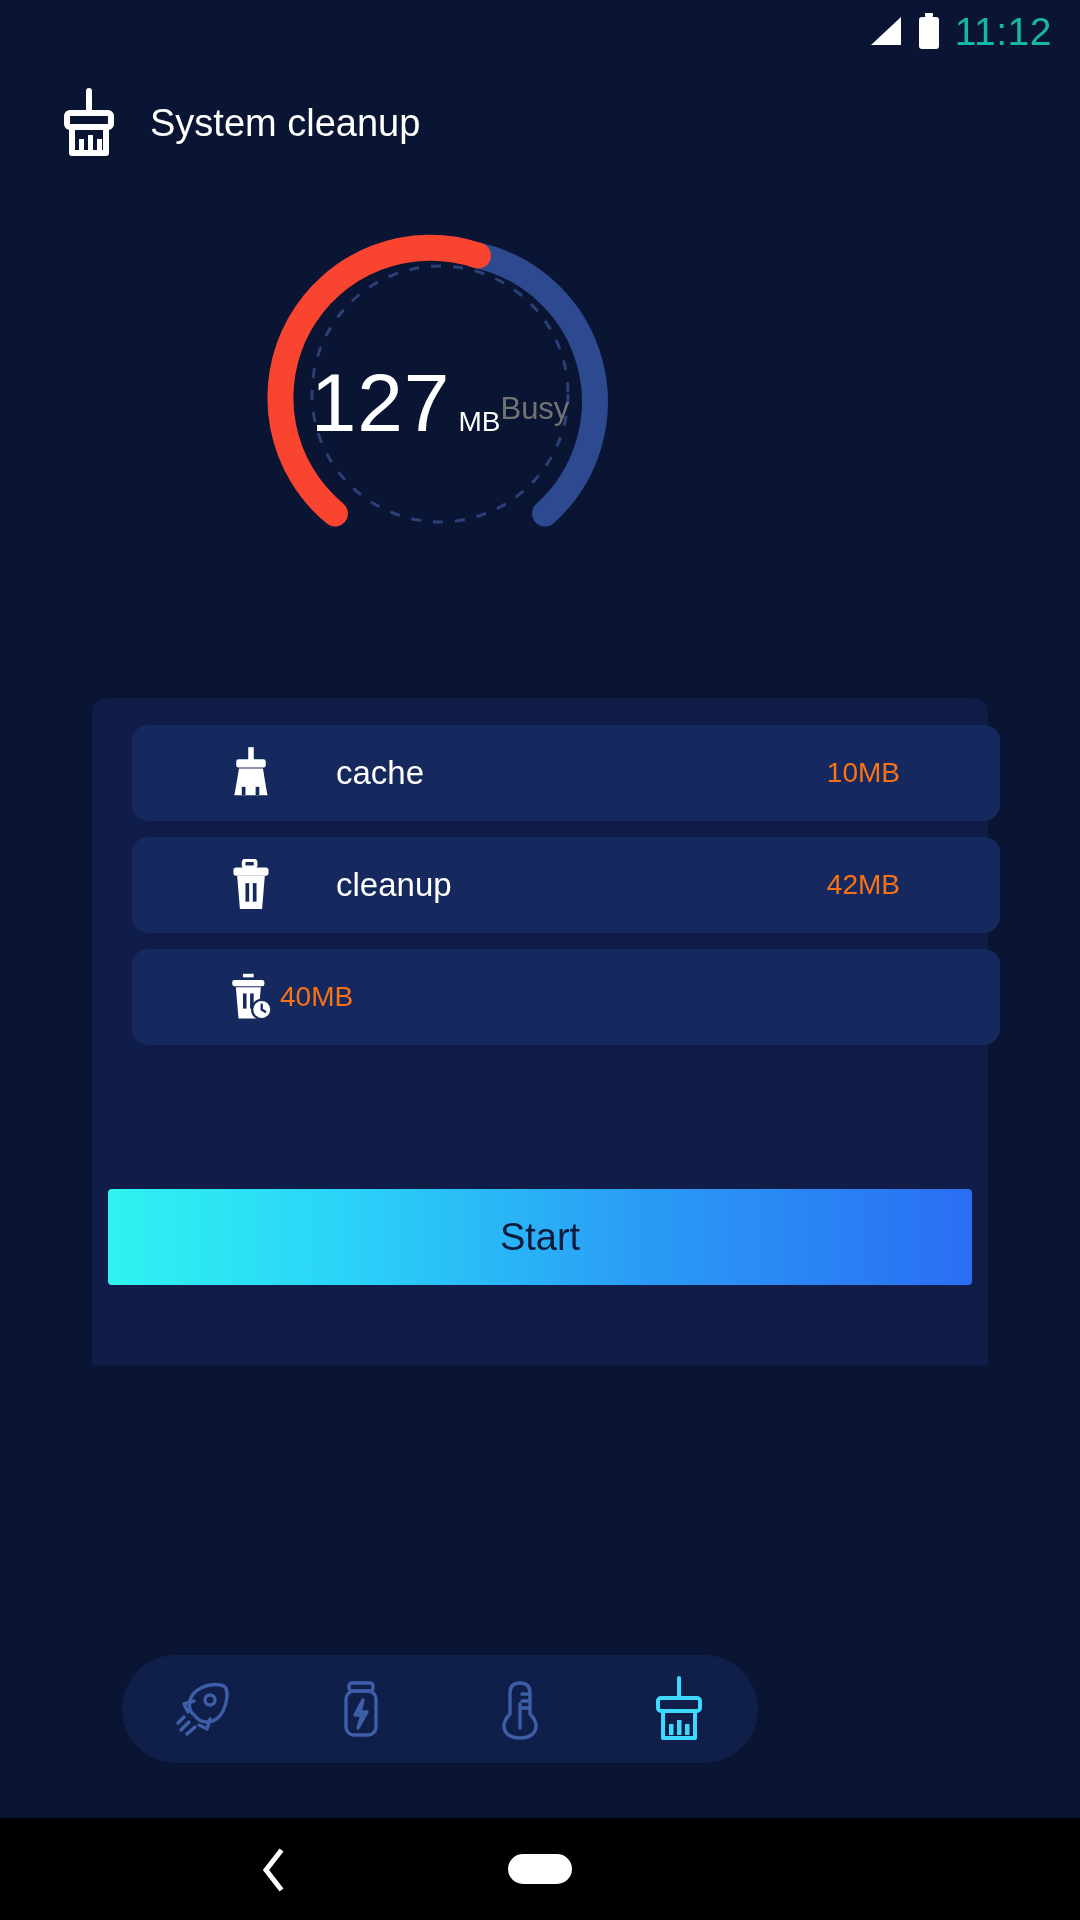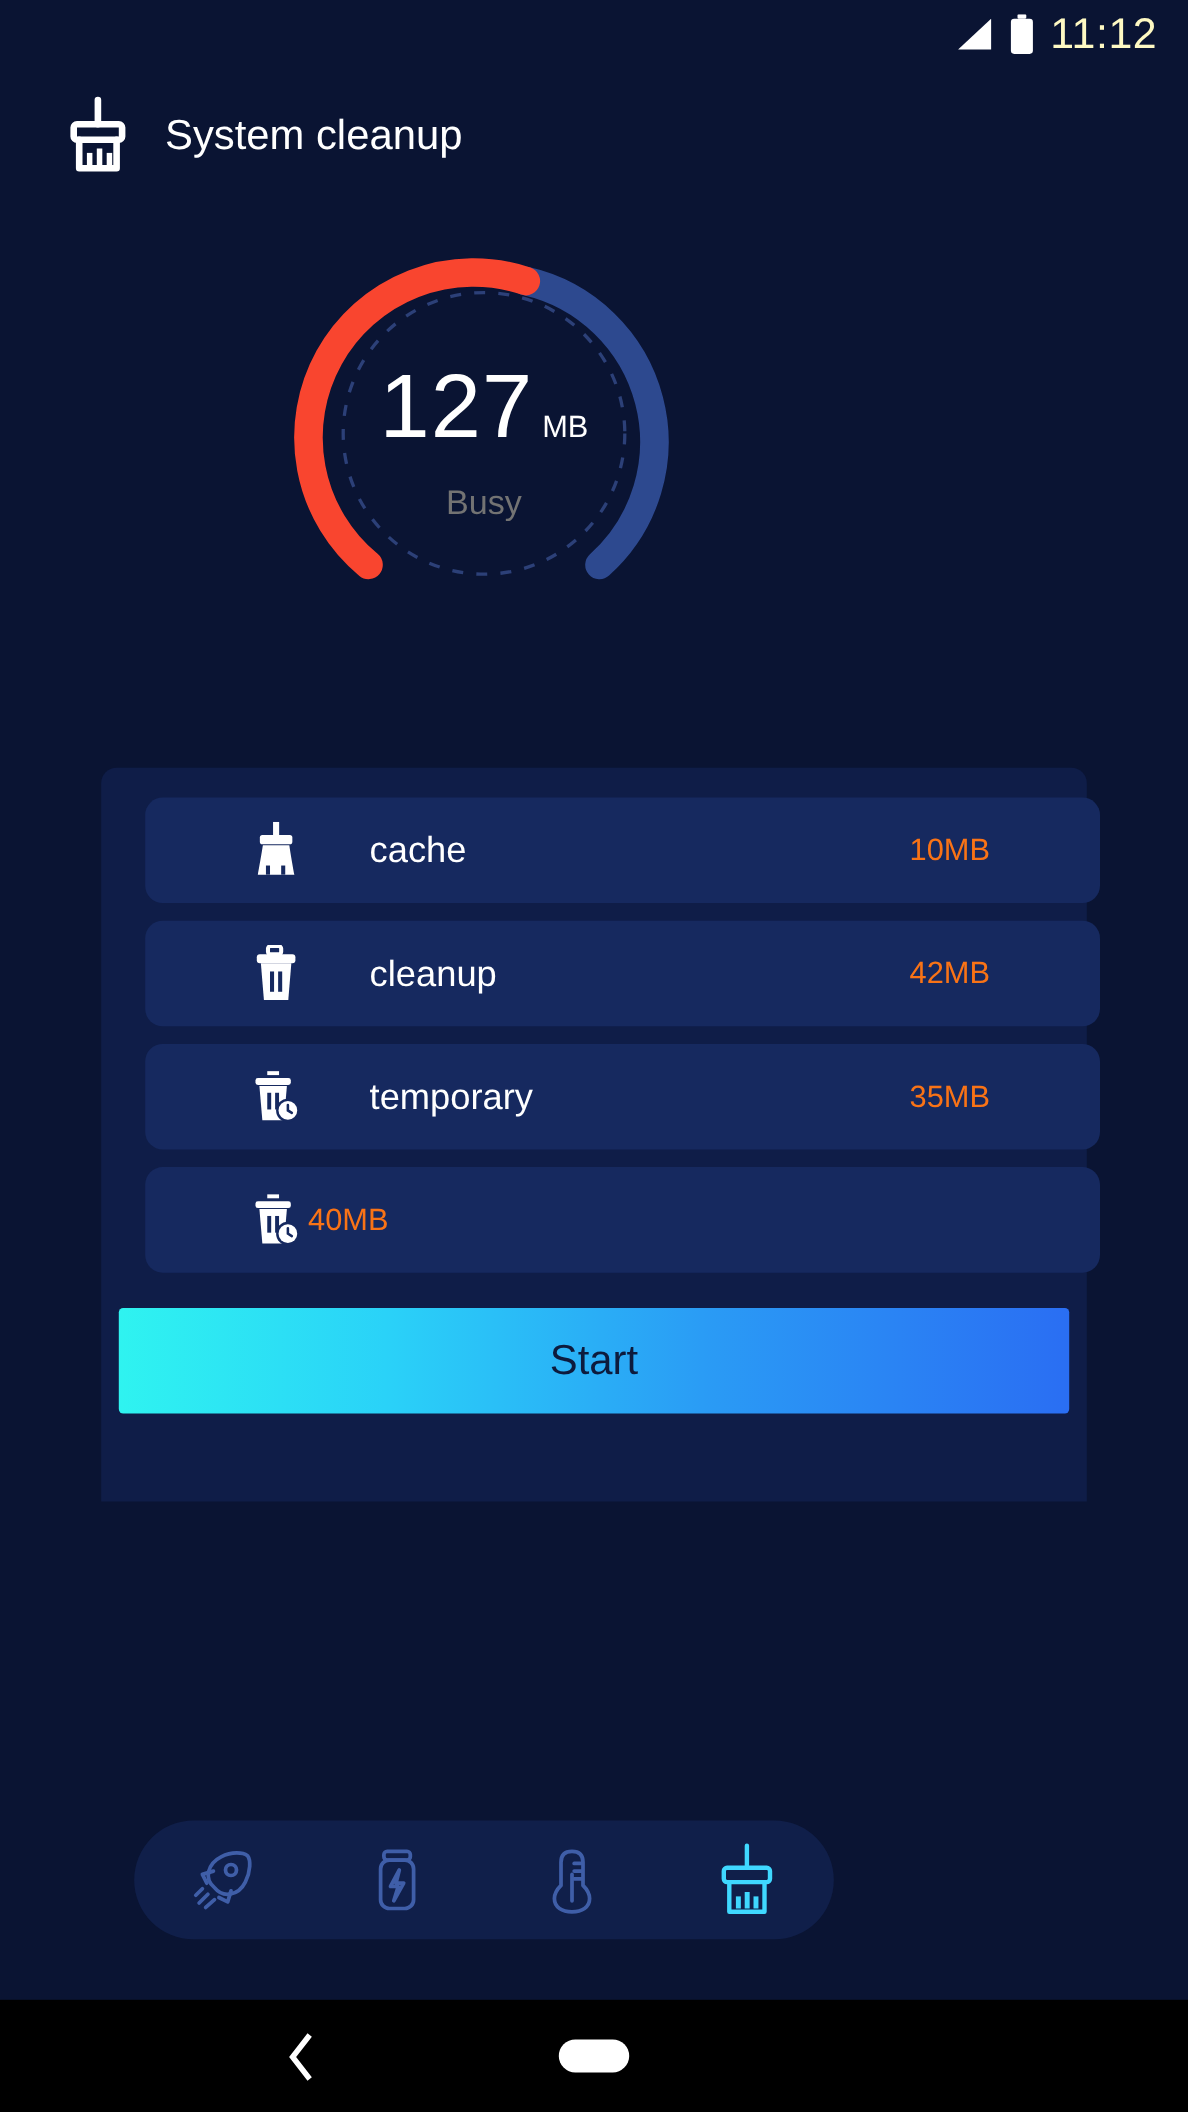--- a/index.html
+++ b/index.html
@@ -17,41 +17,41 @@
 
   
   #statusbar {
     position:absolute; top:0; left:0; width:1080px; height:62px;
     display:flex; align-items:center; justify-content:flex-end;
     padding-right:28px; gap:14px;
   }
   #signal-icon { width:36px; height:32px; display:block; }
   #battery-icon { width:24px; height:36px; display:block; }
   #clock {
-    color:#fef9c3; font-size:39px; letter-spacing:0.5px;
+    color:#14b8a6; font-size:39px; letter-spacing:0.5px;
     line-height:1; font-weight:400;
   }
 
   
   #header {
     position:absolute; top:78px; left:0; width:1080px; height:90px;
     display:flex; align-items:center; padding-left:60px; gap:32px;
   }
   #header-broom { width:58px; height:72px; display:block; }
   #header-title { color:#ffffff; font-size:38px; font-weight:400; }
 
   
   #gauge-wrap {
     position:absolute; left:231px; top:224px;
     width:418px; height:340px;
   }
   #gauge-svg { position:absolute; left:0; top:0; width:418px; height:340px; }
   #gauge-center {
     position:absolute; left:0; top:0; width:418px; height:340px;
-    display:flex; flex-direction:column;
+    display:flex; flex-direction:row;
     align-items:center; justify-content:center;
     pointer-events:none;
   }
   #gauge-value-row {
     display:flex; align-items:baseline; justify-content:center;
     margin-top:18px;
   }
   #gauge-value { color:#ffffff; font-size:82px; font-weight:400; line-height:0.95; letter-spacing:1px; }
   #gauge-unit { color:#ffffff; font-size:28px; font-weight:400; margin-left:8px; }
   #gauge-status { color:#737373; font-size:31px; font-weight:400; margin-top:30px; }
@@ -200,36 +200,20 @@
             <rect x="7" y="9" width="38" height="9" rx="3" fill="#ffffff"></rect>
             <path d="M11 18 L41 18 L38 54 L14 54 Z" fill="#ffffff"></path>
             <rect x="20" y="26" width="4" height="20" fill="#16295f"></rect>
             <rect x="28" y="26" width="4" height="20" fill="#16295f"></rect>
           </svg>
         </span>
         <span class="row-label">cleanup</span>
         <span class="row-size">42MB</span>
       </div>
 
-      <div class="row">
-        <span class="row-icon">
-          <svg viewBox="0 0 56 56" width="50" height="50">
-            <rect x="19" y="2" width="12" height="4" fill="#ffffff"></rect>
-            <rect x="7" y="9" width="36" height="7" rx="2.5" fill="#ffffff"></rect>
-            <path d="M11 17 L39 17 L36 52 L14 52 Z" fill="#ffffff"></path>
-            <rect x="19" y="24" width="4" height="17" fill="#16295f"></rect>
-            <rect x="27" y="24" width="4" height="17" fill="#16295f"></rect>
-            <circle cx="40" cy="42" r="12" fill="#16295f"></circle>
-            <circle cx="40" cy="42" r="9.5" fill="#ffffff"></circle>
-            <path d="M40 36.5 L40 42 L44 44.5" fill="none" stroke="#16295f" stroke-width="2.6" stroke-linecap="round"></path>
-          </svg>
-        </span>
-        <span class="row-label">temporary</span>
-        <span class="row-size">35MB</span>
-      </div>
 
       <div class="row">
         <span class="row-icon">
           <svg viewBox="0 0 56 56" width="50" height="50">
             <rect x="19" y="2" width="12" height="4" fill="#ffffff"></rect>
             <rect x="7" y="9" width="36" height="7" rx="2.5" fill="#ffffff"></rect>
             <path d="M11 17 L39 17 L36 52 L14 52 Z" fill="#ffffff"></path>
             <rect x="19" y="24" width="4" height="17" fill="#16295f"></rect>
             <rect x="27" y="24" width="4" height="17" fill="#16295f"></rect>
             <circle cx="40" cy="42" r="12" fill="#16295f"></circle>

